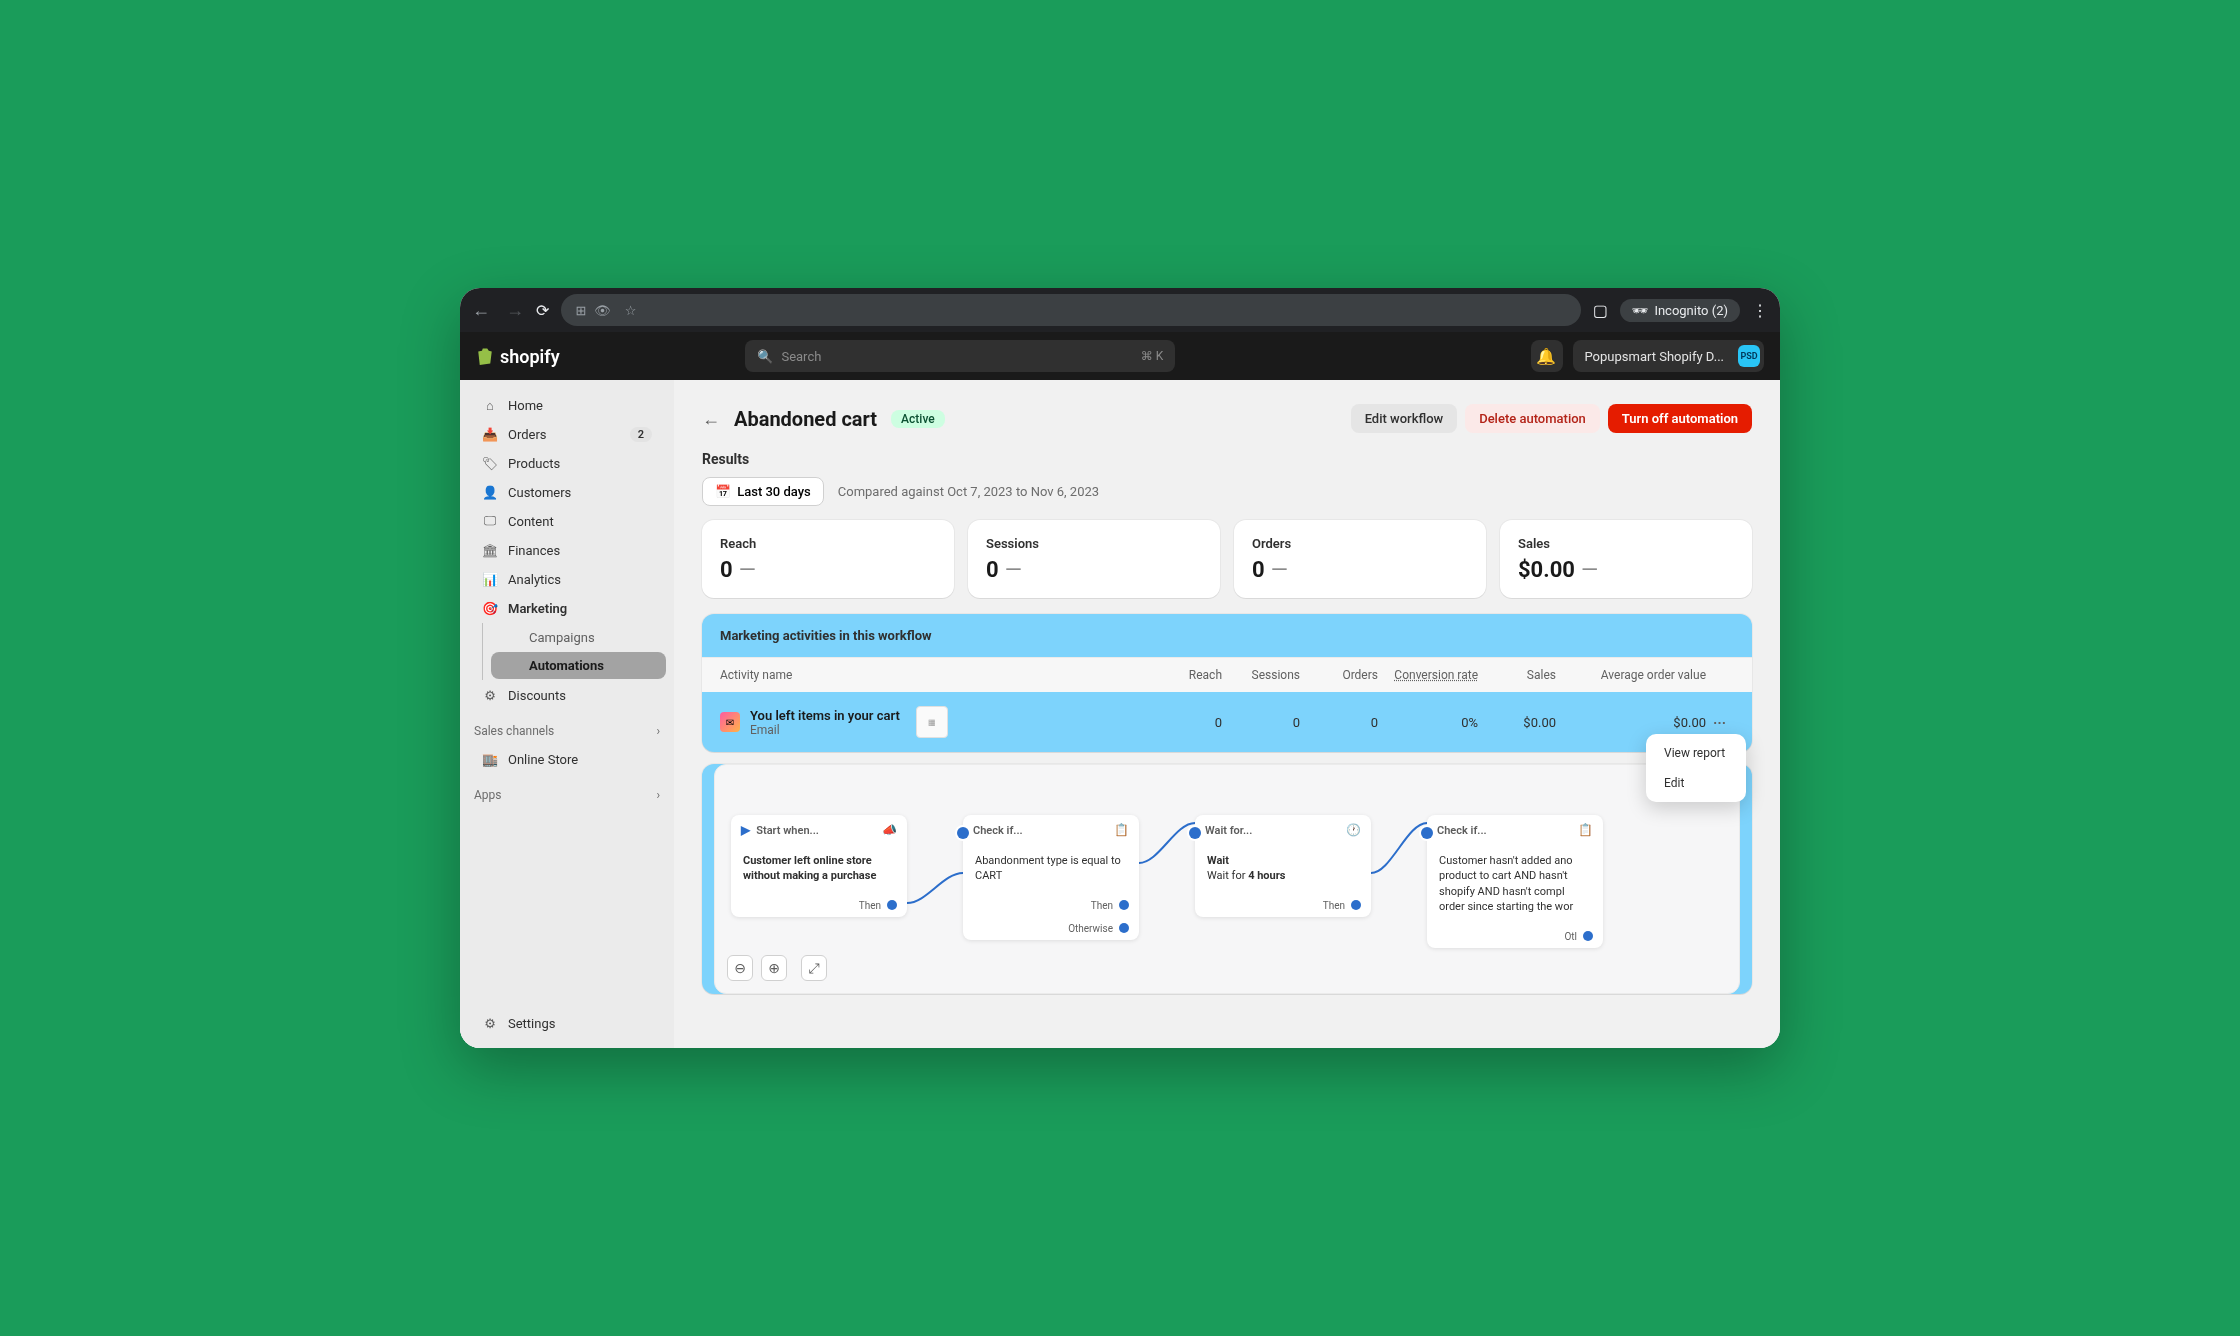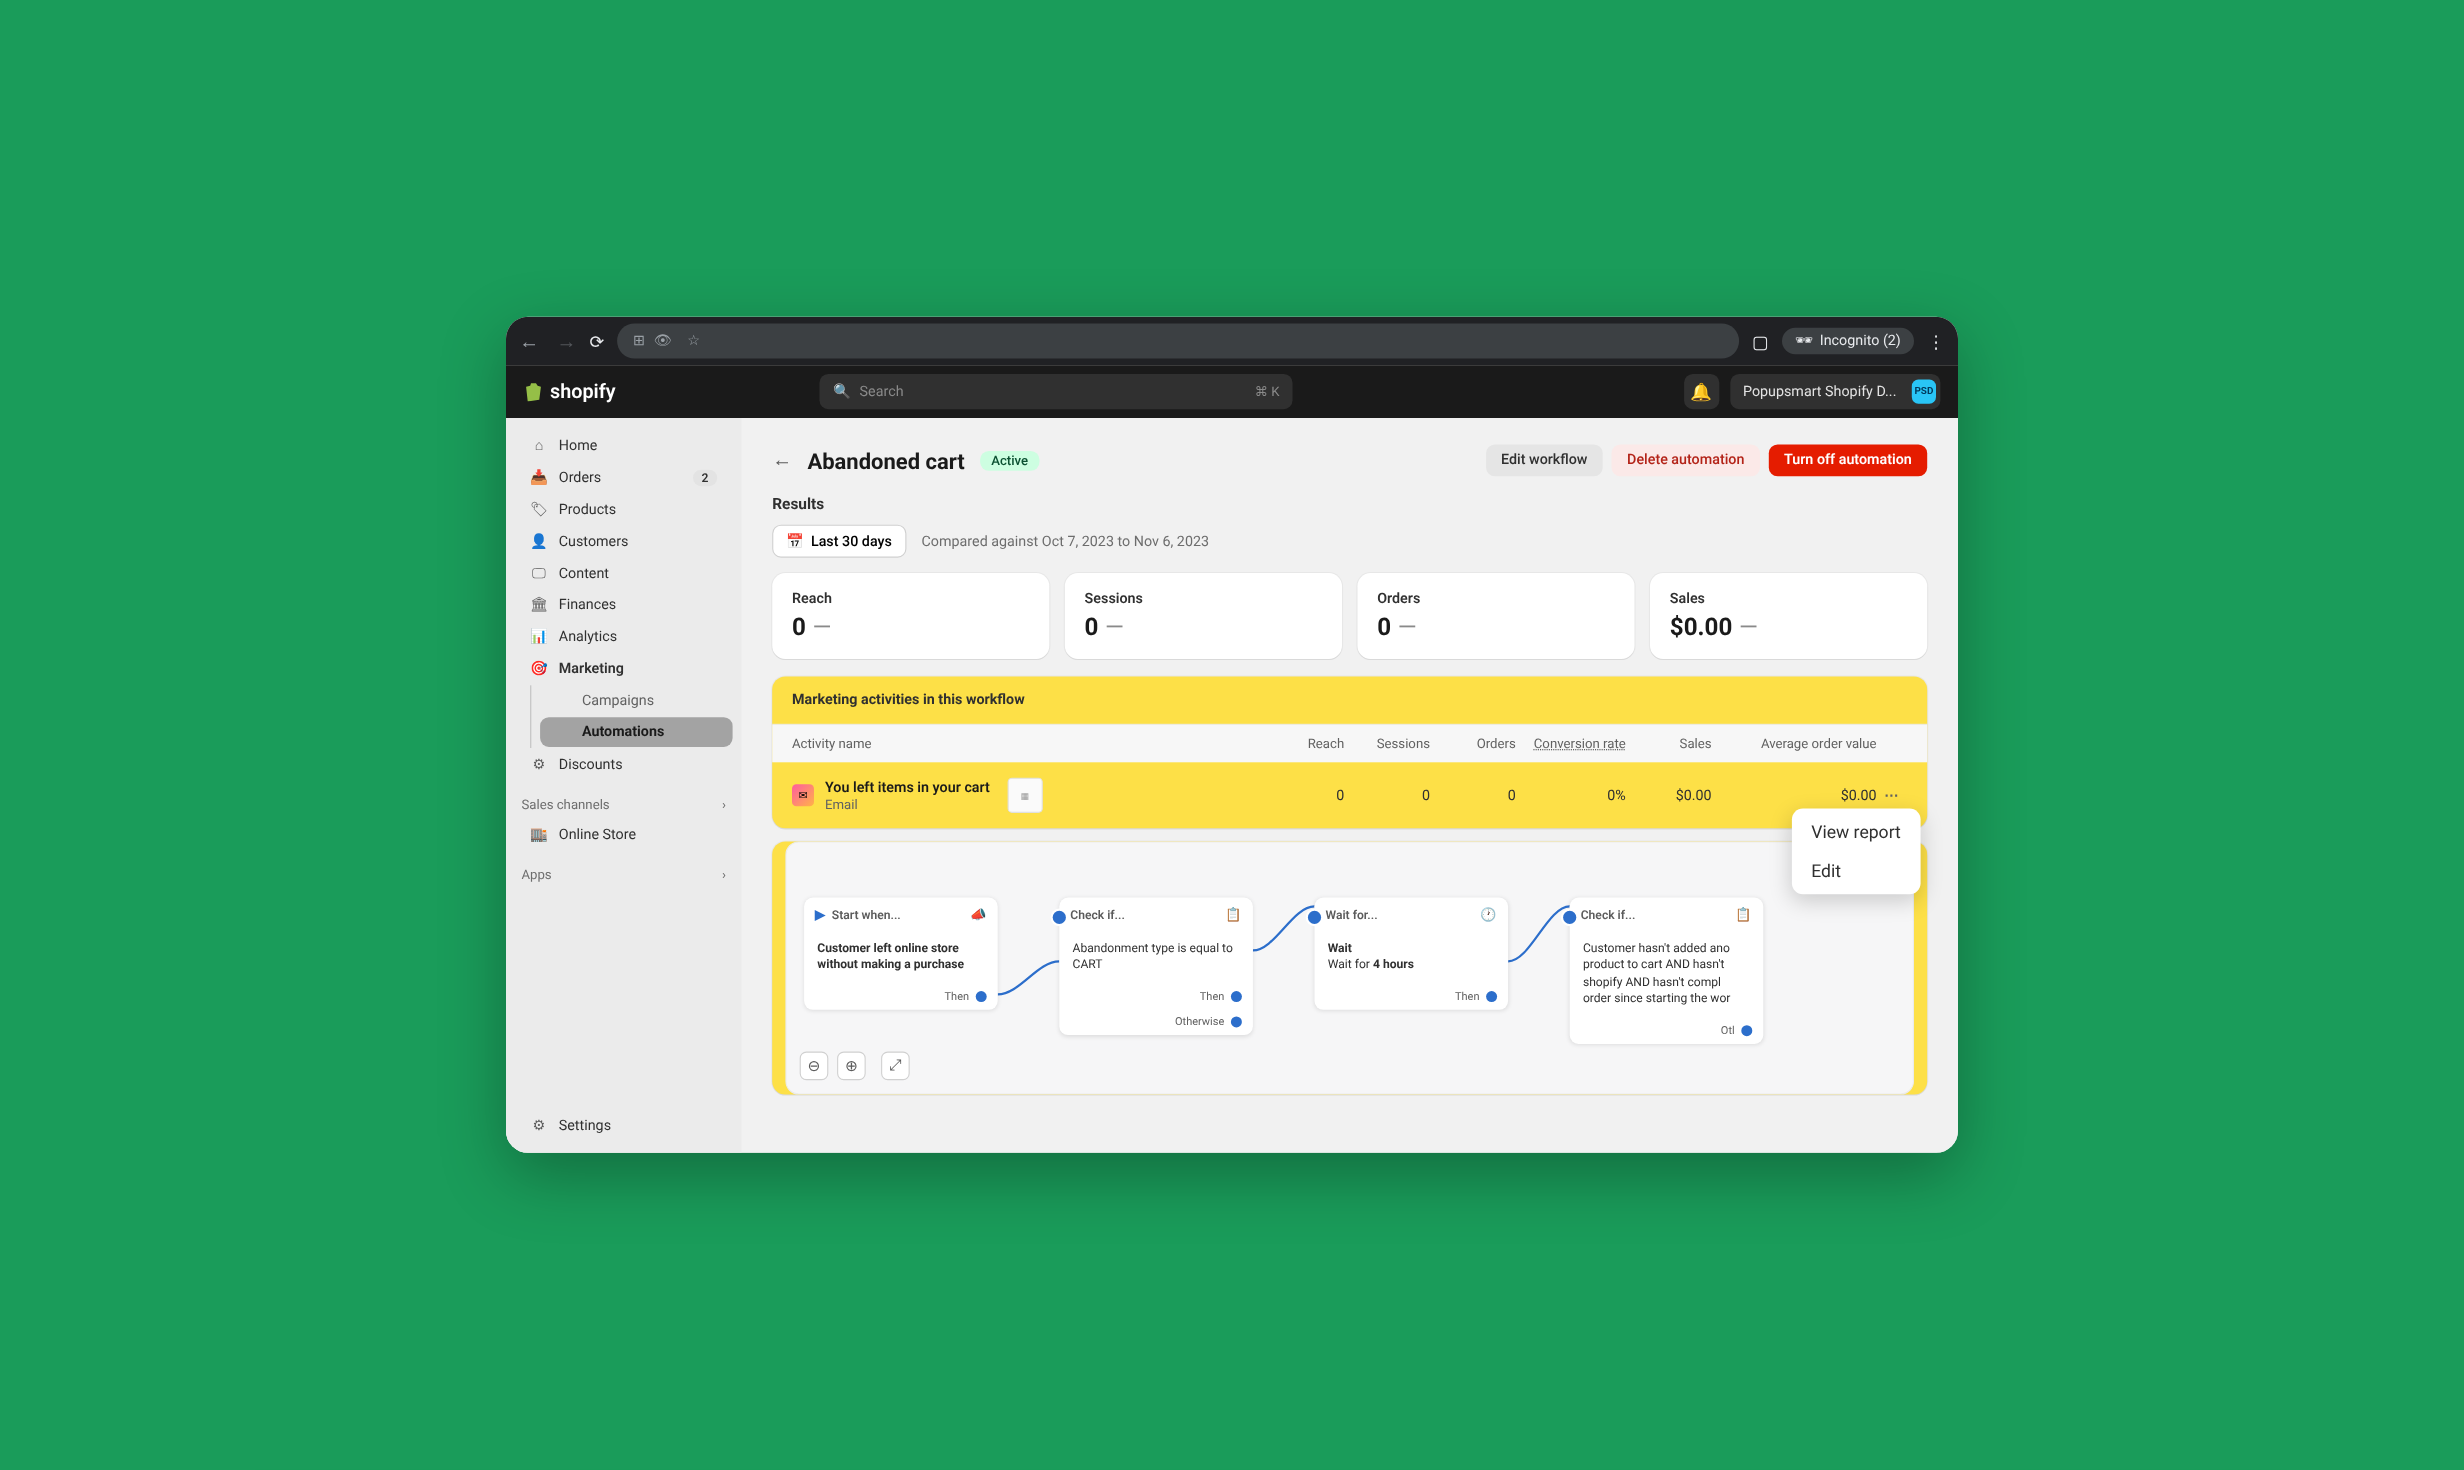--- a/index.html
+++ b/index.html
@@ -46,38 +46,38 @@
 .btn-danger{background:#e51c00;color:#fff;font-weight:600}
 .section-title{font-size:14px;font-weight:700;color:#303030;margin-bottom:10px}
 .date-row{display:flex;align-items:center;gap:14px;margin-bottom:14px}
 .date-pill{background:#fff;border:1px solid #d0d0d0;border-radius:8px;padding:6px 12px;font-size:13px;display:flex;align-items:center;gap:6px;font-weight:500}
 .compared{font-size:13px;color:#6d6d6d}
 .metrics-row{display:flex;gap:14px;margin-bottom:16px}
 .metric-card{flex:1;background:#fff;border-radius:12px;padding:16px 18px;box-shadow:0 1px 0 rgba(0,0,0,0.06),0 0 0 1px rgba(0,0,0,0.04)}
 .metric-label{font-size:13px;font-weight:600;color:#303030;margin-bottom:6px}
 .metric-value{font-size:22px;font-weight:700;color:#1a1a1a;display:flex;align-items:center;gap:6px}
 .metric-dash{color:#8a8a8a;font-weight:400}
-.panel{background:#fde047;border-radius:12px;box-shadow:0 1px 0 rgba(0,0,0,0.06),0 0 0 1px rgba(0,0,0,0.04);margin-bottom:4px;overflow:visible;position:relative}
+.panel{background:#7dd3fc;border-radius:12px;box-shadow:0 1px 0 rgba(0,0,0,0.06),0 0 0 1px rgba(0,0,0,0.04);margin-bottom:4px;overflow:visible;position:relative}
 .panel-header{padding:14px 18px;font-size:13px;font-weight:700;color:#303030;border-bottom:1px solid #ebebeb}
 .table-head{display:flex;padding:10px 18px;font-size:12px;color:#616161;background:#f7f7f7}
 .table-head .th{text-align:right}
 .table-head .th.name{flex:1;text-align:left}
 .table-head .th.dotted{text-decoration:underline dotted}
 .table-row{display:flex;align-items:center;padding:14px 18px;font-size:13px;position:relative}
 .activity-info{display:flex;align-items:center;gap:10px;flex:1}
 .app-icon{width:20px;height:20px;border-radius:4px;background:linear-gradient(135deg,#ff5ca0,#ffb347);display:flex;align-items:center;justify-content:center;font-size:10px}
 .activity-text .t1{font-weight:600;color:#1a1a1a}
 .activity-text .t2{color:#616161;font-size:12px}
 .thumb{width:32px;height:32px;border:1px solid #e0e0e0;border-radius:4px;background:#fafafa;margin-left:6px;display:flex;align-items:center;justify-content:center;font-size:8px;color:#999}
 .td{text-align:right;color:#303030}
 .w90{width:78px}
 .w110{width:100px}
 .more-btn{width:28px;text-align:center;color:#616161;cursor:pointer;font-weight:700;letter-spacing:1px}
 .dropdown{position:absolute;right:6px;top:42px;background:#fff;border-radius:10px;box-shadow:0 6px 20px rgba(0,0,0,0.18);padding:4px;z-index:10;min-width:100px}
-.dropdown-item{padding:8px 14px;font-size:16px;color:#303030;cursor:pointer;border-radius:6px}
+.dropdown-item{padding:8px 14px;font-size:12px;color:#303030;cursor:pointer;border-radius:6px}
 .workflow-canvas{background:#f6f6f7;border-radius:12px;margin:12px;padding:50px 16px 16px 16px;position:relative;height:230px;overflow:hidden;border:1px solid #ebebeb}
 .flow-row{display:flex;gap:56px;align-items:flex-start;position:relative}
 .flow-node{background:#fff;border-radius:8px;box-shadow:0 1px 4px rgba(0,0,0,0.1);width:176px;position:relative;font-size:11px}
 .node-head{display:flex;align-items:center;justify-content:space-between;padding:8px 10px;color:#5c5c5c;font-weight:600}
 .node-head .left{display:flex;align-items:center;gap:6px}
 .node-body{padding:8px 12px 10px;color:#303030;font-size:11px;line-height:1.4}
 .node-body .bold{font-weight:700}
 .node-footer{display:flex;justify-content:flex-end;padding:6px 10px;gap:6px;font-size:10px;color:#616161;align-items:center}
 .dot{width:10px;height:10px;background:#2c6ecb;border-radius:50%;box-shadow:0 0 0 2px #fff}
 .dot-in{position:absolute;left:-6px;top:12px;width:12px;height:12px;background:#2c6ecb;border-radius:50%;box-shadow:0 0 0 2px #fff}

